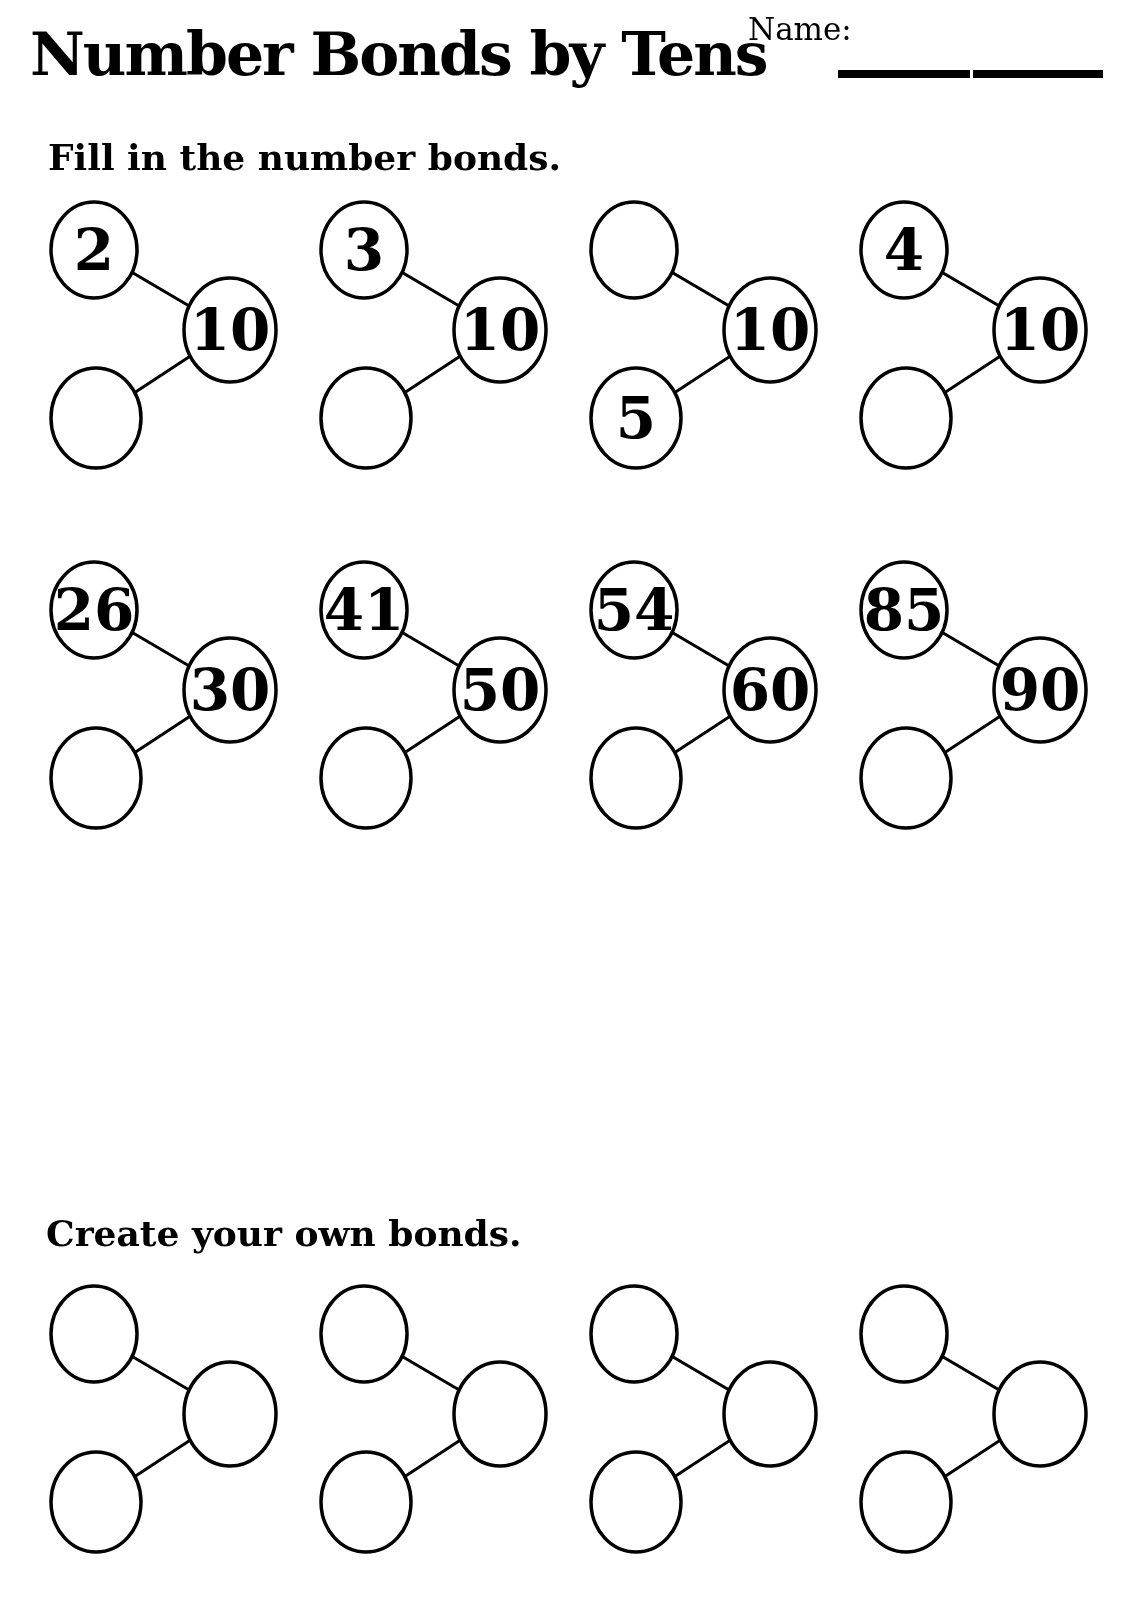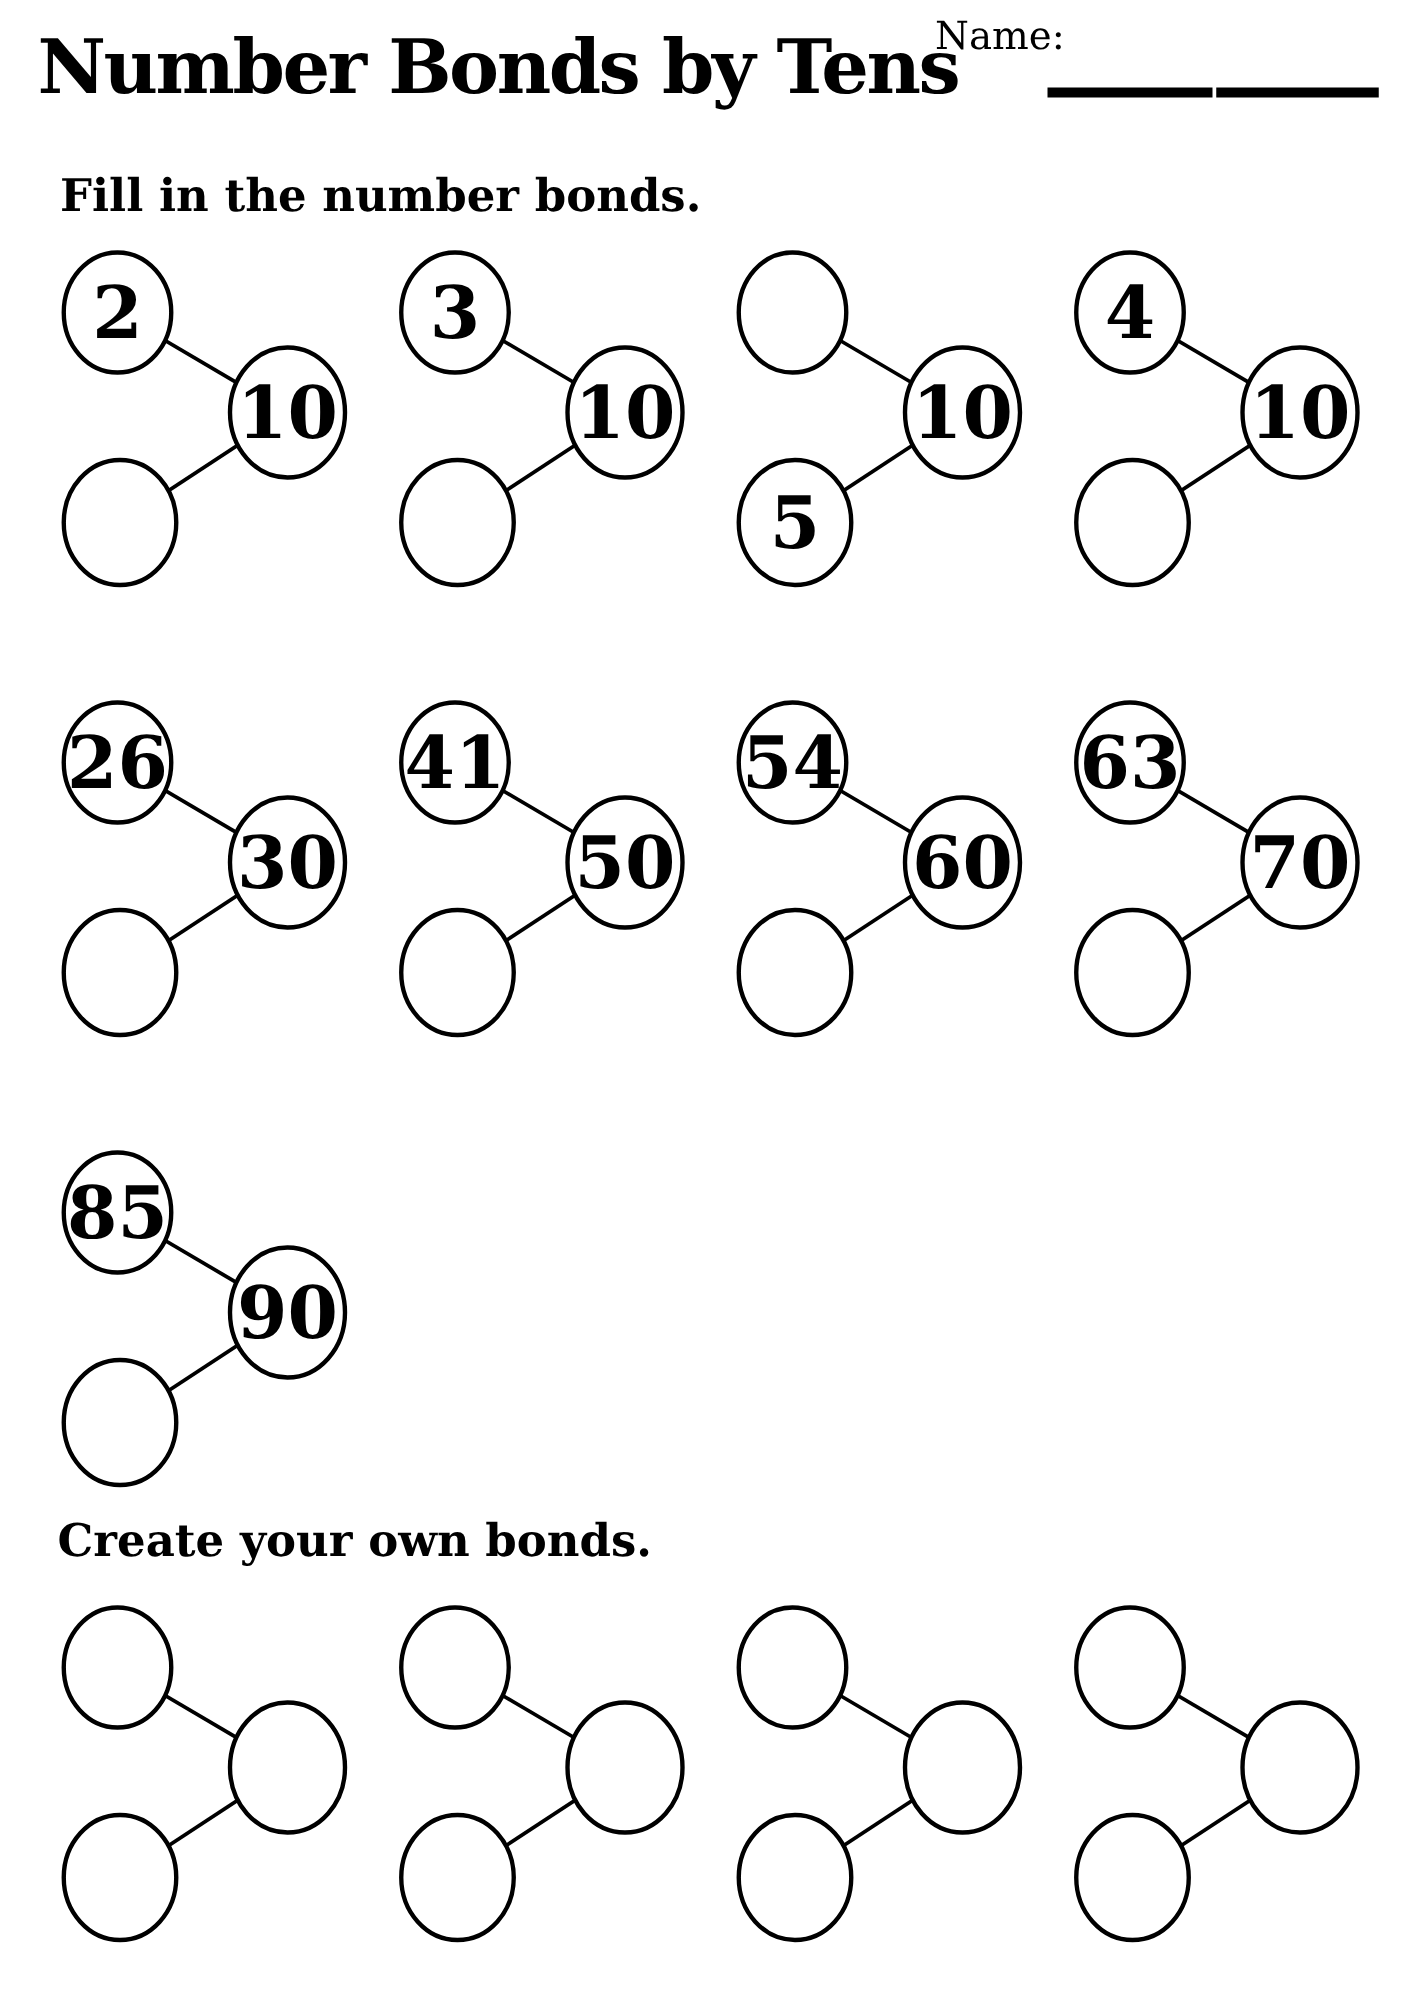--- a/index.html
+++ b/index.html
@@ -160,32 +160,20 @@
       <line class="l2" x1="66" y1="226" x2="200" y2="138"></line>
       <ellipse class="c-top" cx="64" cy="58" rx="43" ry="48"></ellipse>
       <ellipse class="c-mid" cx="200" cy="138" rx="46" ry="52"></ellipse>
       <ellipse class="c-bot" cx="66" cy="226" rx="45" ry="50"></ellipse>
       <text class="t-top" x="64" y="78">54</text>
       <text class="t-mid" x="200" y="158">60</text>
       <text class="t-bot" x="66" y="246"></text>
     </svg>
   </div>
 
-  <div class="bond">
-    <svg viewBox="0 0 262 285" width="262" height="285">
-      <line class="l1" x1="64" y1="58" x2="200" y2="138"></line>
-      <line class="l2" x1="66" y1="226" x2="200" y2="138"></line>
-      <ellipse class="c-top" cx="64" cy="58" rx="43" ry="48"></ellipse>
-      <ellipse class="c-mid" cx="200" cy="138" rx="46" ry="52"></ellipse>
-      <ellipse class="c-bot" cx="66" cy="226" rx="45" ry="50"></ellipse>
-      <text class="t-top" x="64" y="78">63</text>
-      <text class="t-mid" x="200" y="158">70</text>
-      <text class="t-bot" x="66" y="246"></text>
-    </svg>
-  </div>
 
 
   <div class="bond">
     <svg viewBox="0 0 262 285" width="262" height="285">
       <line class="l1" x1="64" y1="58" x2="200" y2="138"></line>
       <line class="l2" x1="66" y1="226" x2="200" y2="138"></line>
       <ellipse class="c-top" cx="64" cy="58" rx="43" ry="48"></ellipse>
       <ellipse class="c-mid" cx="200" cy="138" rx="46" ry="52"></ellipse>
       <ellipse class="c-bot" cx="66" cy="226" rx="45" ry="50"></ellipse>
       <text class="t-top" x="64" y="78">85</text>

